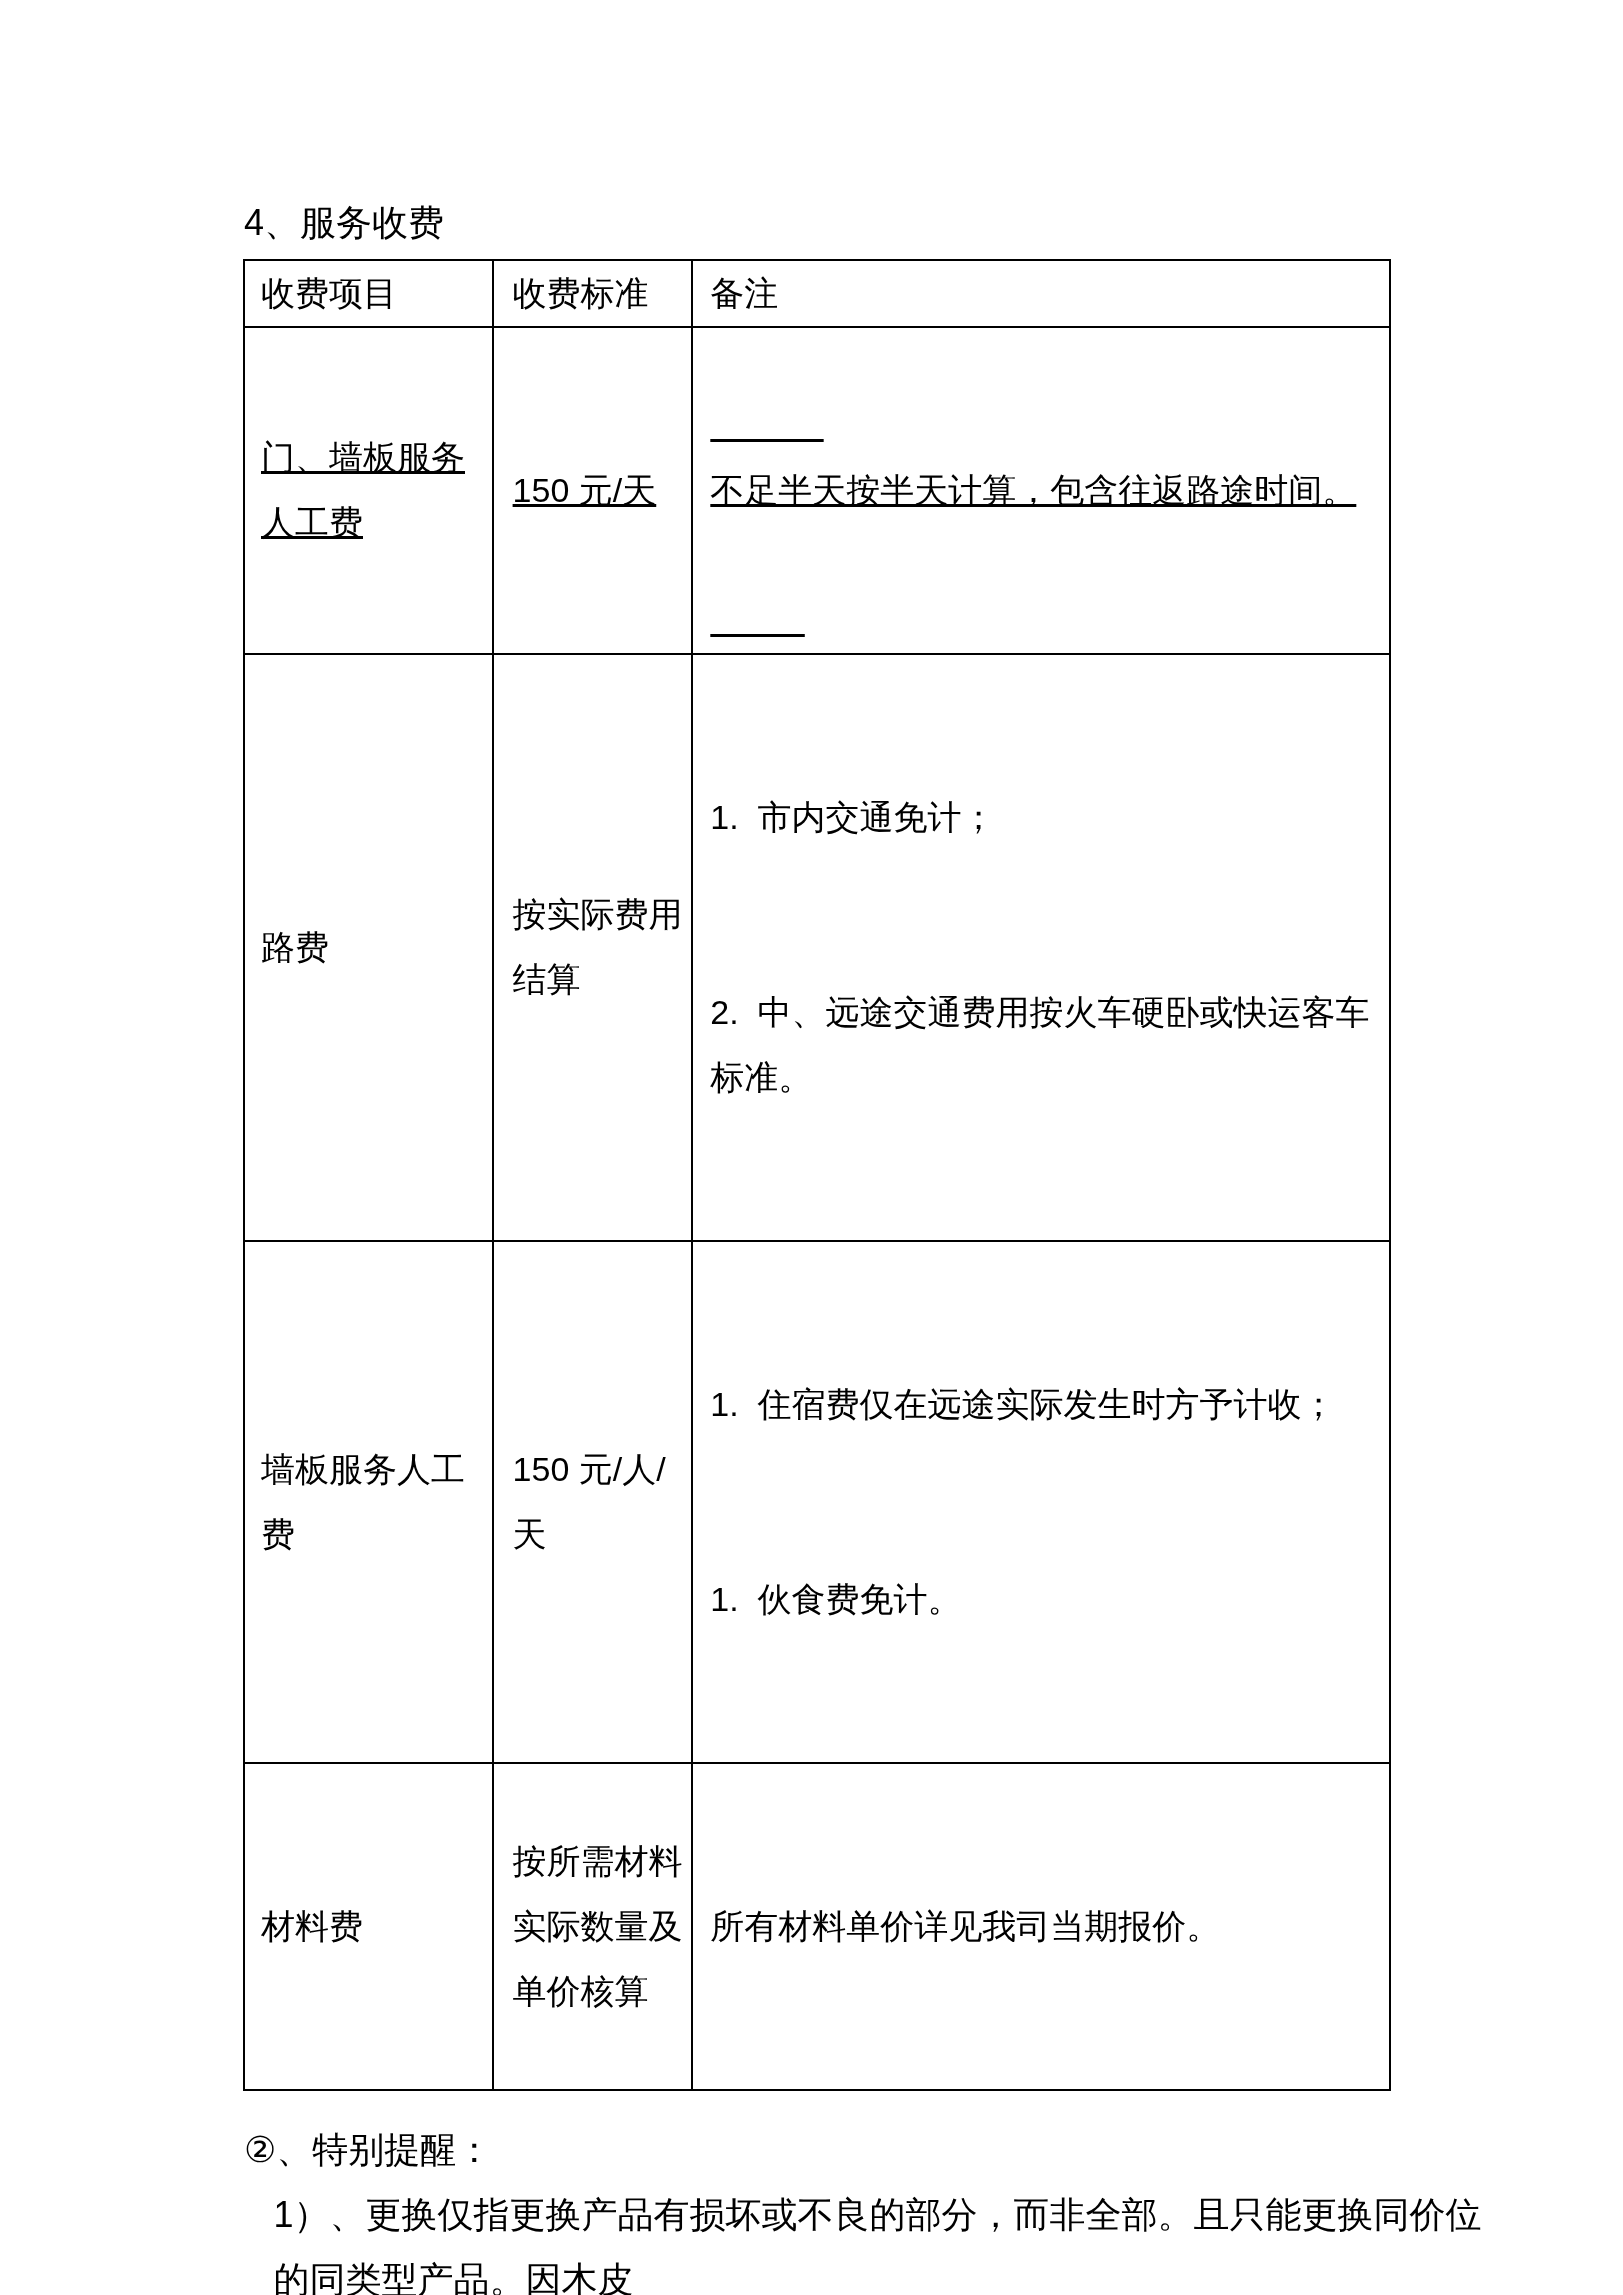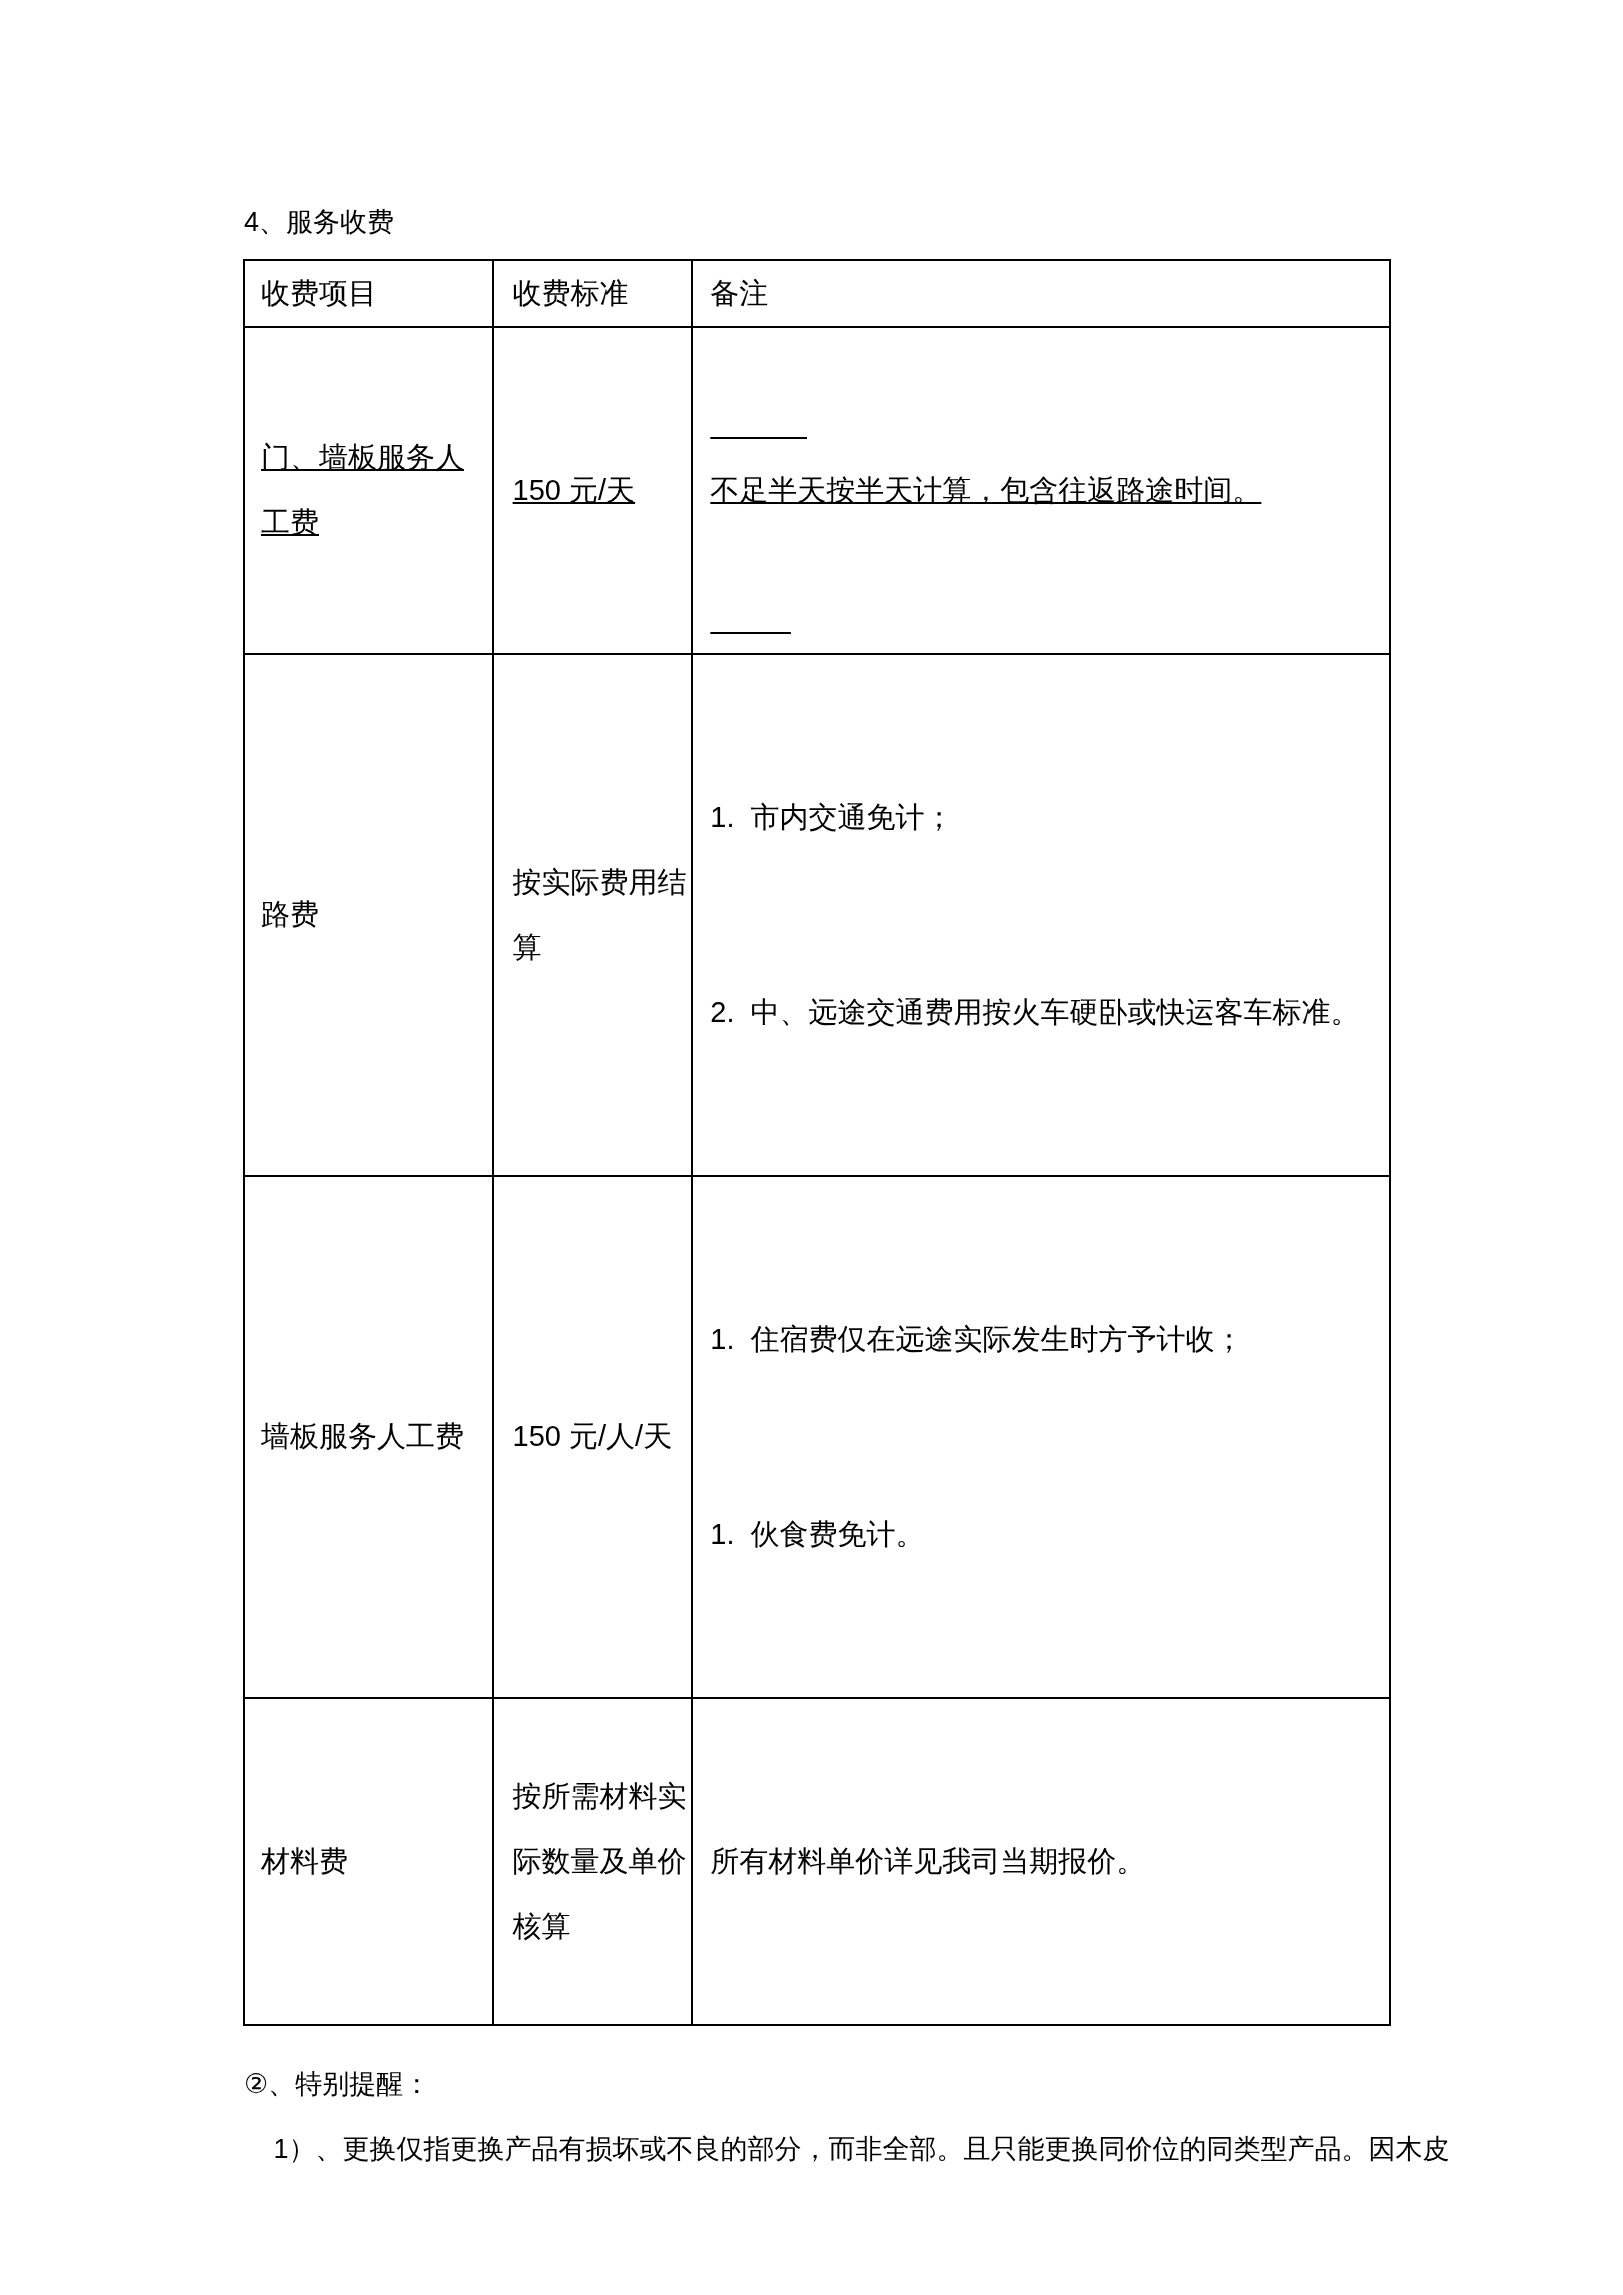--- a/index.html
+++ b/index.html
@@ -12,38 +12,38 @@
     color: #000000;
     overflow: hidden;
   }
   .content {
     position: absolute;
     left: 244px;
     top: 190px;
     width: 1269px;
   }
   .line {
-    font-size: 27px;
+    font-size: 36px;
     line-height: 65px;
     white-space: pre-wrap;
   }
   .intro { margin-top: 10.5px; }
   .sub { padding-left: 29.4px; }
   .sec2 { margin-top: 26px; }
   table.fee-table {
     border-collapse: collapse;
     table-layout: fixed;
     width: 1145px;
     margin-top: 3.9px;
     margin-left: -0.7px;
   }
   table.fee-table td {
     border: 2px solid #000000;
     vertical-align: middle;
-    font-size: 29px;
+    font-size: 34px;
     line-height: 65px;
     white-space: pre-wrap;
     padding: 0 7.9px 0 17px;
   }
   table.fee-table td.c1 { padding: 0 0 0 15.7px; }
   table.fee-table td.c2 { padding: 0 3.9px 0 18.3px; }
   tr.rh  { height: 64px; }
   tr.r1  { height: 132px; text-decoration: underline; }
   tr.r2  { height: 132px; }
   tr.r3  { height: 123px; }

